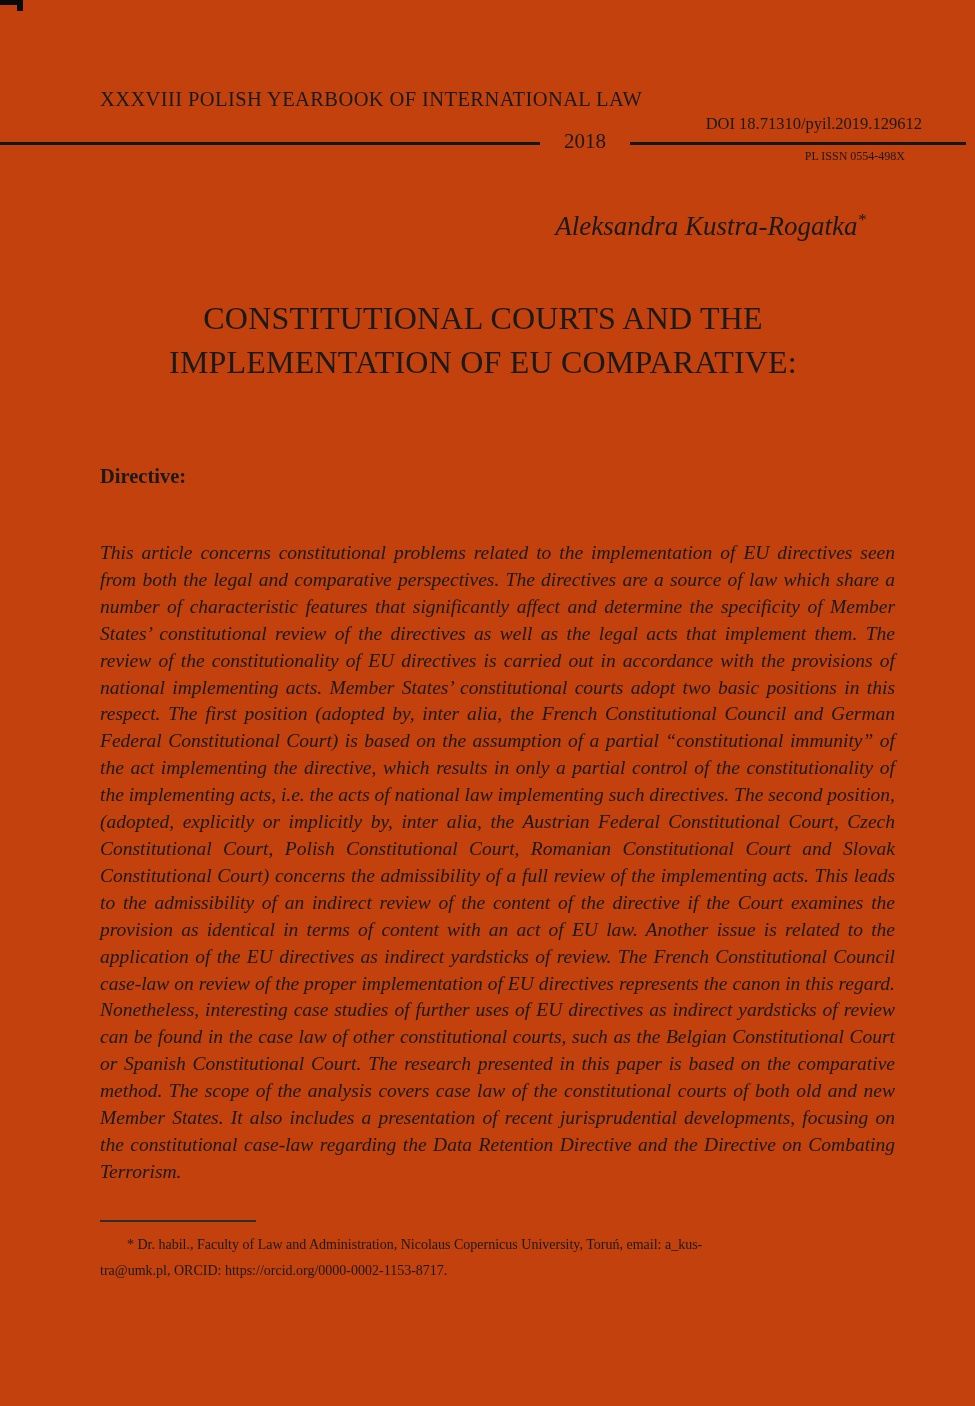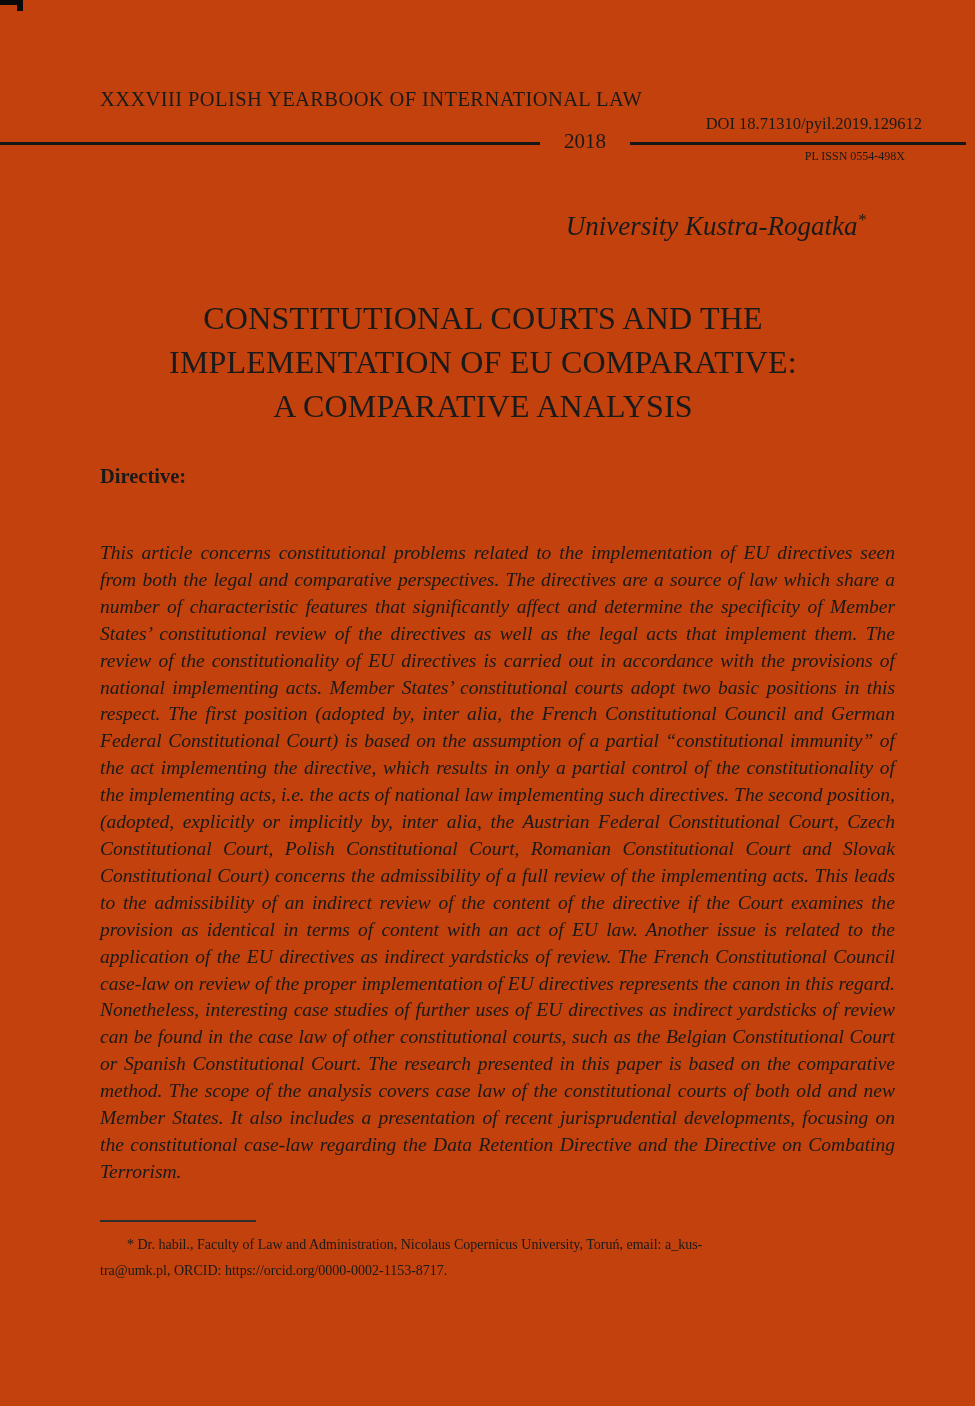--- a/index.html
+++ b/index.html
@@ -71,26 +71,25 @@
   <div class="rule-left"></div>
 
   <div class="year">2018</div>
 
   <div class="doi">DOI 18.71310/pyil.2019.129612</div>
 
   <div class="rule-right"></div>
 
   <div class="issn">PL ISSN 0554-498X</div>
 
-  <div class="author"><span>University Kustra-Rogatka</span><sup>*</sup></div>
+  <div class="author"><span>Aleksandra Kustra-Rogatka</span><sup>*</sup></div>
 
   <div class="article-title">
     <div>CONSTITUTIONAL COURTS AND THE</div>
     <div>IMPLEMENTATION OF EU COMPARATIVE:</div>
-    <div>A COMPARATIVE ANALYSIS</div>
   </div>
 
   <div class="abstract-label">Directive:</div>
 
   <div class="abstract-text">This article concerns constitutional problems related to the implementation of EU directives seen from both the legal and comparative perspectives. The directives are a source of law which share a number of characteristic features that significantly affect and determine the specificity of Member States’ constitutional review of the directives as well as the legal acts that implement them. The review of the constitutionality of EU directives is carried out in accordance with the provisions of national implementing acts. Member States’ constitutional courts adopt two basic positions in this respect. The first position (adopted by, inter alia, the French Constitutional Council and German Federal Constitutional Court) is based on the assumption of a partial “constitutional immunity” of the act implementing the directive, which results in only a partial control of the constitutionality of the implementing acts, i.e. the acts of national law implementing such directives. The second position, (adopted, explicitly or implicitly by, inter alia, the Austrian Federal Constitutional Court, Czech Constitutional Court, Polish Constitutional Court, Romanian Constitutional Court and Slovak Constitutional Court) concerns the admissibility of a full review of the implementing acts. This leads to the admissibility of an indirect review of the content of the directive if the Court examines the provision as identical in terms of content with an act of EU law. Another issue is related to the application of the EU directives as indirect yardsticks of review. The French Constitutional Council case-law on review of the proper implementation of EU directives represents the canon in this regard. Nonetheless, interesting case studies of further uses of EU directives as indirect yardsticks of review can be found in the case law of other constitutional courts, such as the Belgian Constitutional Court or Spanish Constitutional Court. The research presented in this paper is based on the comparative method. The scope of the analysis covers case law of the constitutional courts of both old and new Member States. It also includes a presentation of recent jurisprudential developments, focusing on the constitutional case-law regarding the Data Retention Directive and the Directive on Combating Terrorism.</div>
 
   <div class="footnote-rule"></div>
 
   <div class="footnote">
     <div class="fn-line-1">* Dr. habil., Faculty of Law and Administration, Nicolaus Copernicus University, Toruń, email: a_kus-</div>

